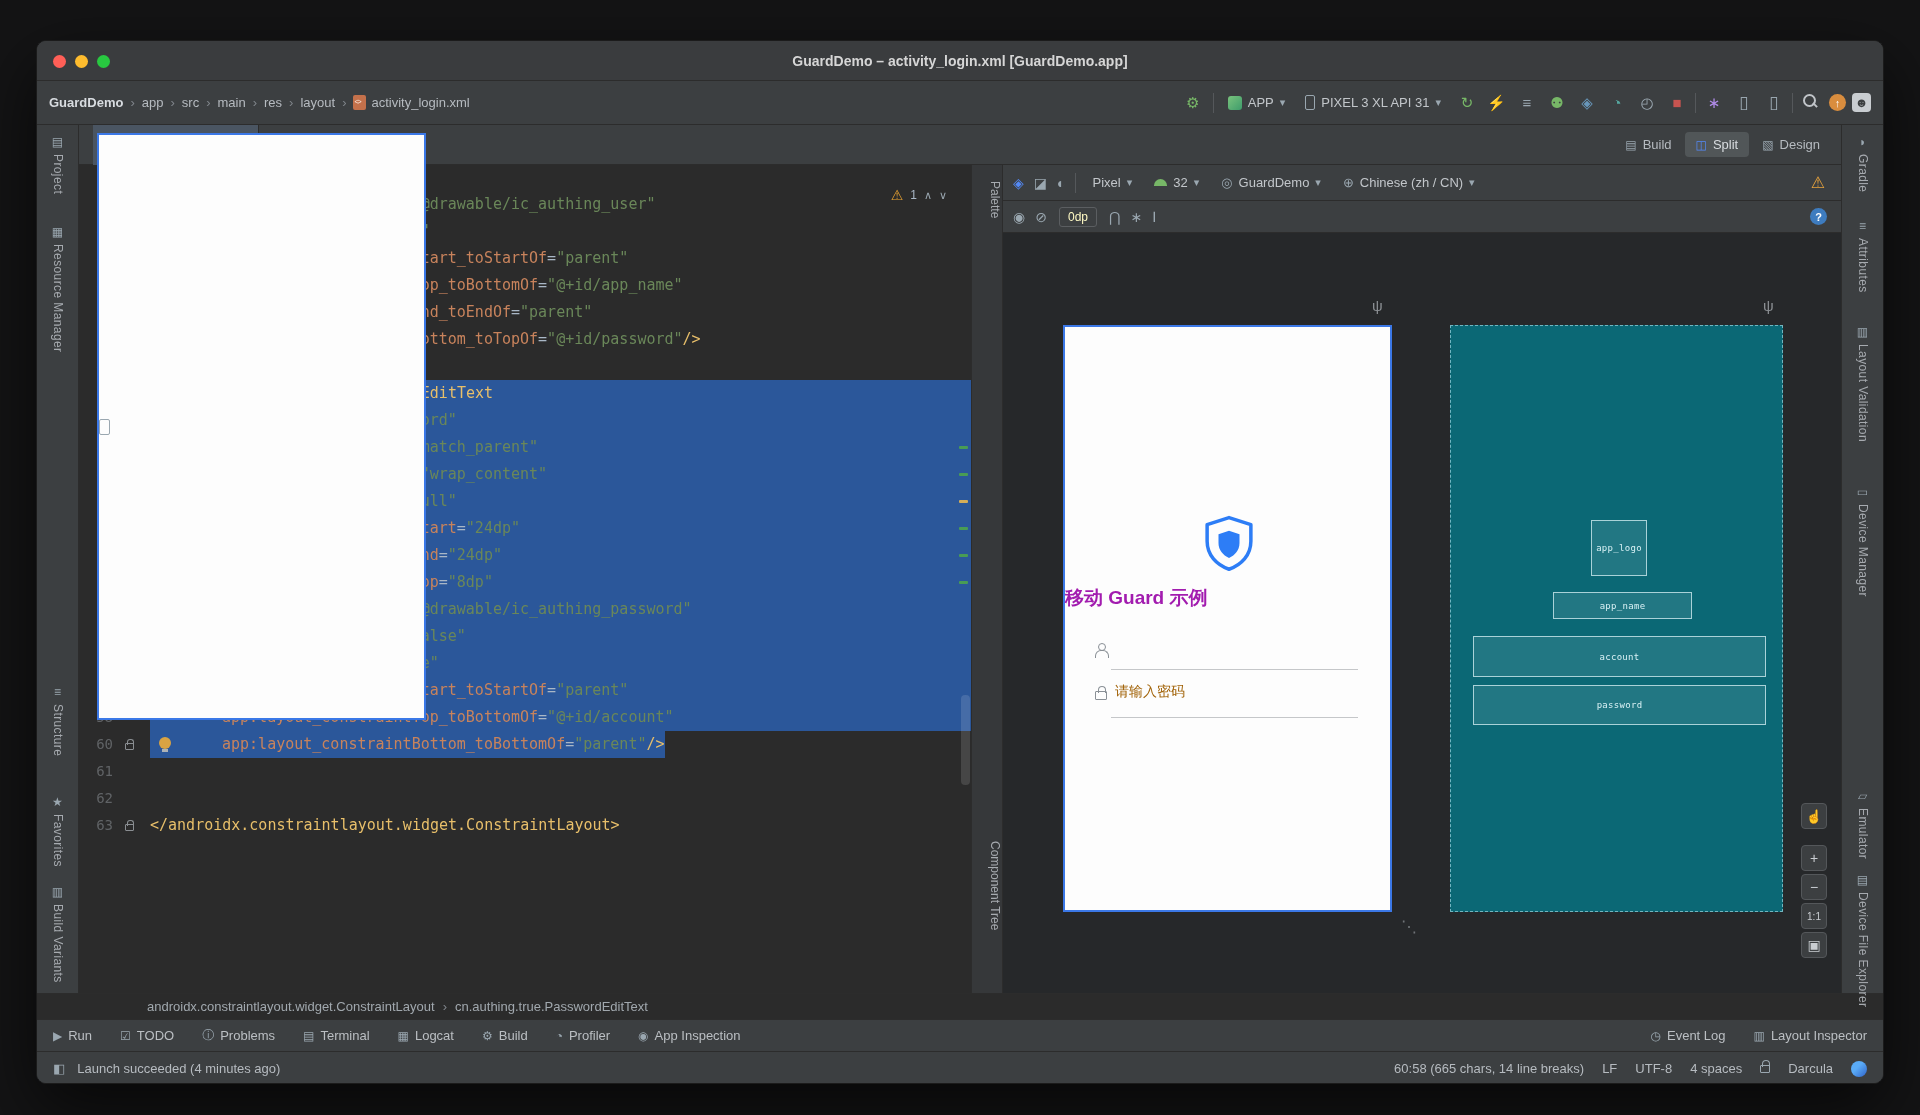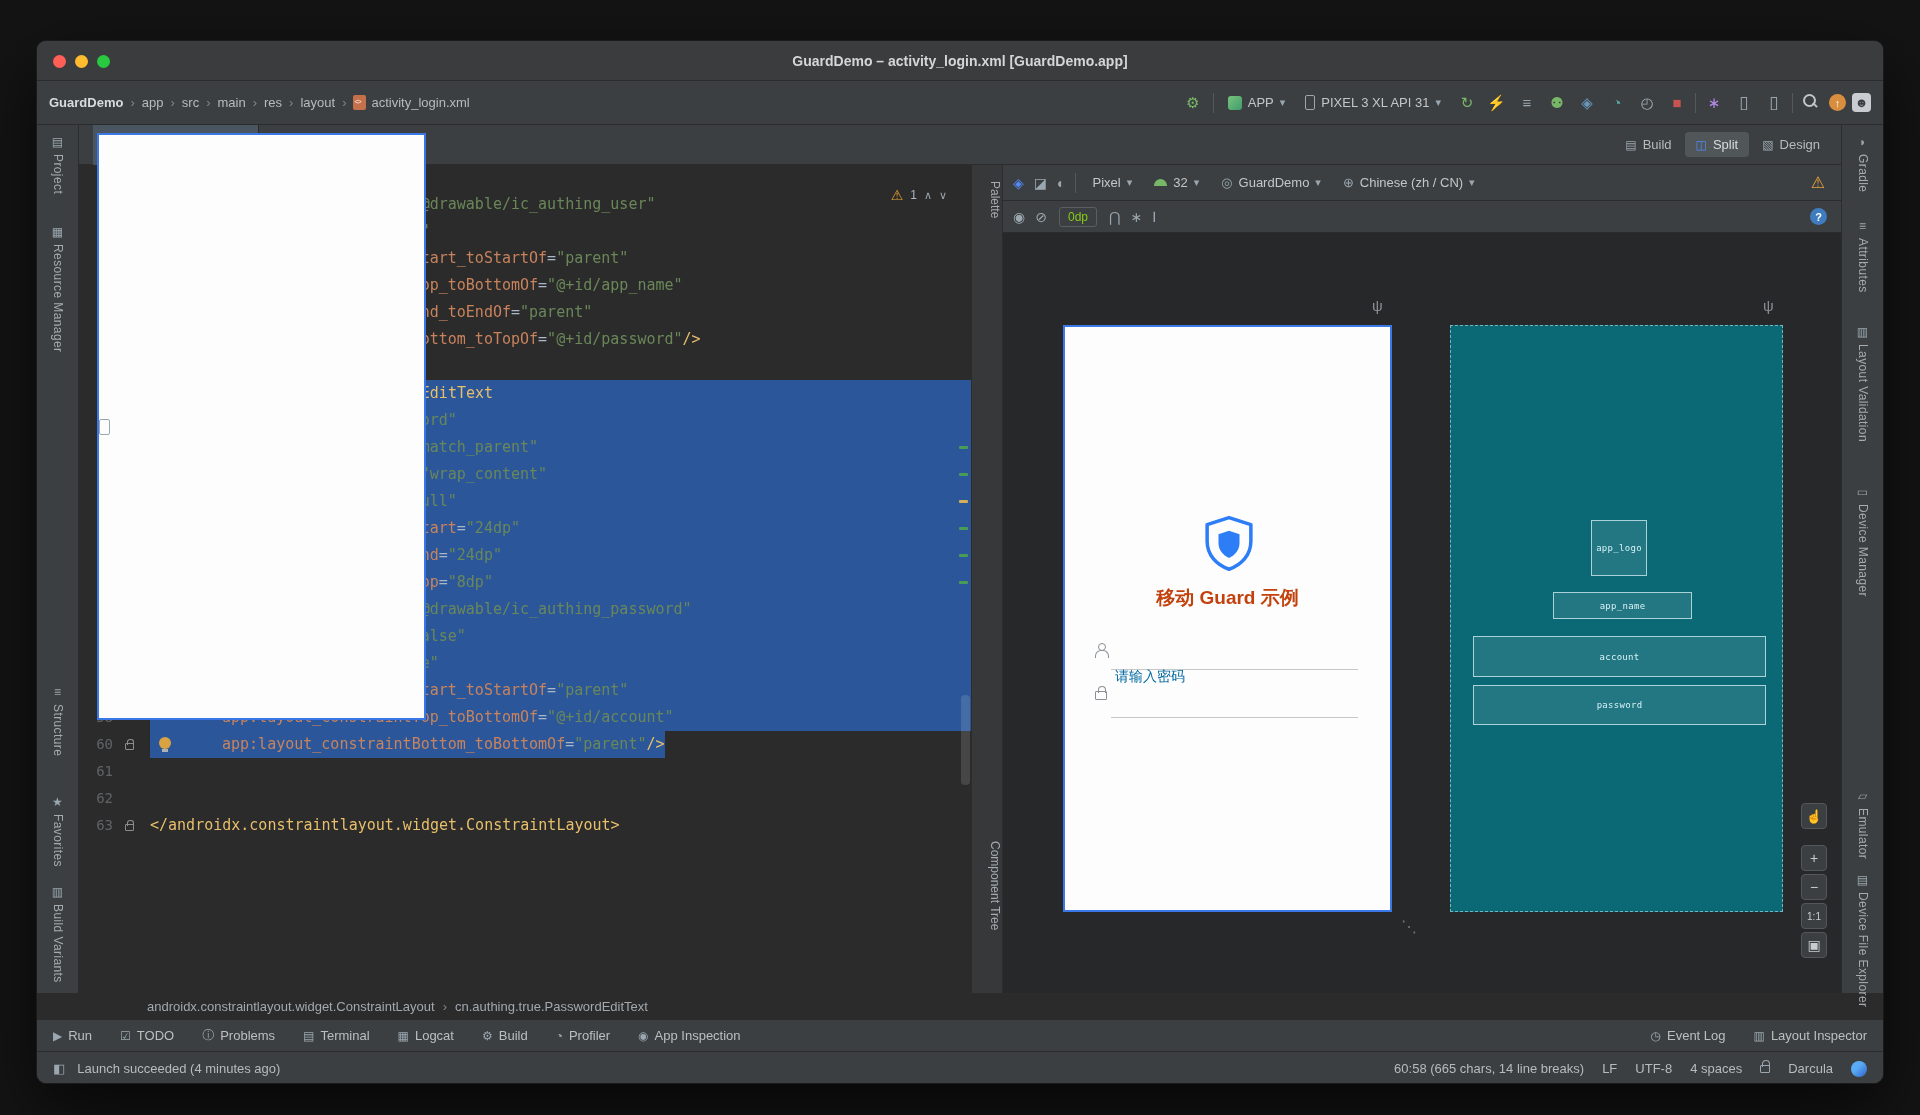--- a/index.html
+++ b/index.html
@@ -91,30 +91,30 @@
   .dtb1{height:36px;background:#3C3F41;border-bottom:1px solid #2c2c2c;display:flex;align-items:center;
     gap:10px;padding:0 10px;font-size:13px;flex:none}
   .dtb2{height:32px;background:#3C3F41;border-bottom:1px solid #2c2c2c;display:flex;align-items:center;
     gap:12px;padding:0 10px;font-size:12px;flex:none}
   .dt-group{display:flex;align-items:center;gap:10px}
   .dt-ic{font-size:14px}
   .dt-warn{margin-left:auto;color:#E8A33D;font-size:16px;margin-right:6px}
   .sel-ic{display:inline-flex;align-items:center;color:#9AA7B0;font-size:13px}
   .sel-ic.phone::before{content:'';display:block;width:9px;height:14px;border:1.5px solid #9AA7B0;border-radius:2px}
   .sel-ic.android::before{content:'';display:block;width:13px;height:7px;background:#77B767;border-radius:7px 7px 0 0}
-  .margin-btn{border:1px solid #5B5E61;border-radius:3px;padding:2px 8px;font-size:12px;color:#84cc16}
+  .margin-btn{border:1px solid #5B5E61;border-radius:3px;padding:2px 8px;font-size:12px;color:#fef9c3}
   .help-circle{margin-left:auto;width:17px;height:17px;border-radius:50%;background:#3E7CBF;color:#fff;
     font-size:11px;display:flex;align-items:center;justify-content:center;margin-right:4px;font-weight:bold}
   .canvas{flex:1;position:relative;overflow:hidden}
   .connector{position:absolute;top:64px;color:#8A8E92;font-size:15px}
   .phone{position:absolute;left:60px;top:92px;width:329px;height:587px;background:#FDFDFD;border:2px solid #3B78E7}
   .shield{position:absolute;left:136px;top:188px}
-  .app-title{position:absolute;top:258px;left:0;width:100%;text-align:center;font-size:19px;font-weight:bold;color:#c2410c}
+  .app-title{position:absolute;top:258px;left:0;width:100%;text-align:left;font-size:19px;font-weight:bold;color:#a21caf}
   .uline{position:absolute;left:46px;width:247px;height:1px;background:#C5C7C9}
-  .pw-hint{position:absolute;left:50px;top:341px;font-size:14px;color:#0369a1}
+  .pw-hint{position:absolute;left:50px;top:356px;font-size:14px;color:#a16207}
   .p-ic{position:absolute;left:29px;top:316px;width:14px;height:14px}
   .p-ic::before{content:'';position:absolute;left:4px;top:0;width:6px;height:6px;border:1.5px solid #8A9096;border-radius:50%}
   .p-ic::after{content:'';position:absolute;left:1px;top:7px;width:12px;height:7px;border:1.5px solid #8A9096;
     border-bottom:none;border-radius:6px 6px 0 0}
   .l-ic{position:absolute;left:30px;top:364px;width:12px;height:9px;border:1.5px solid #8A9096;border-radius:1px}
   .l-ic::before{content:'';position:absolute;left:1.5px;top:-6px;width:6px;height:6px;border:1.5px solid #8A9096;
     border-bottom:none;border-radius:4px 4px 0 0}
   .bphone{position:absolute;left:447px;top:92px;width:333px;height:587px;background:#0B6875;
     border:1px dashed rgba(170,225,235,.65)}
   .bp-box{position:absolute;border:1px solid rgba(205,233,238,.8);background:rgba(205,233,238,.12);

